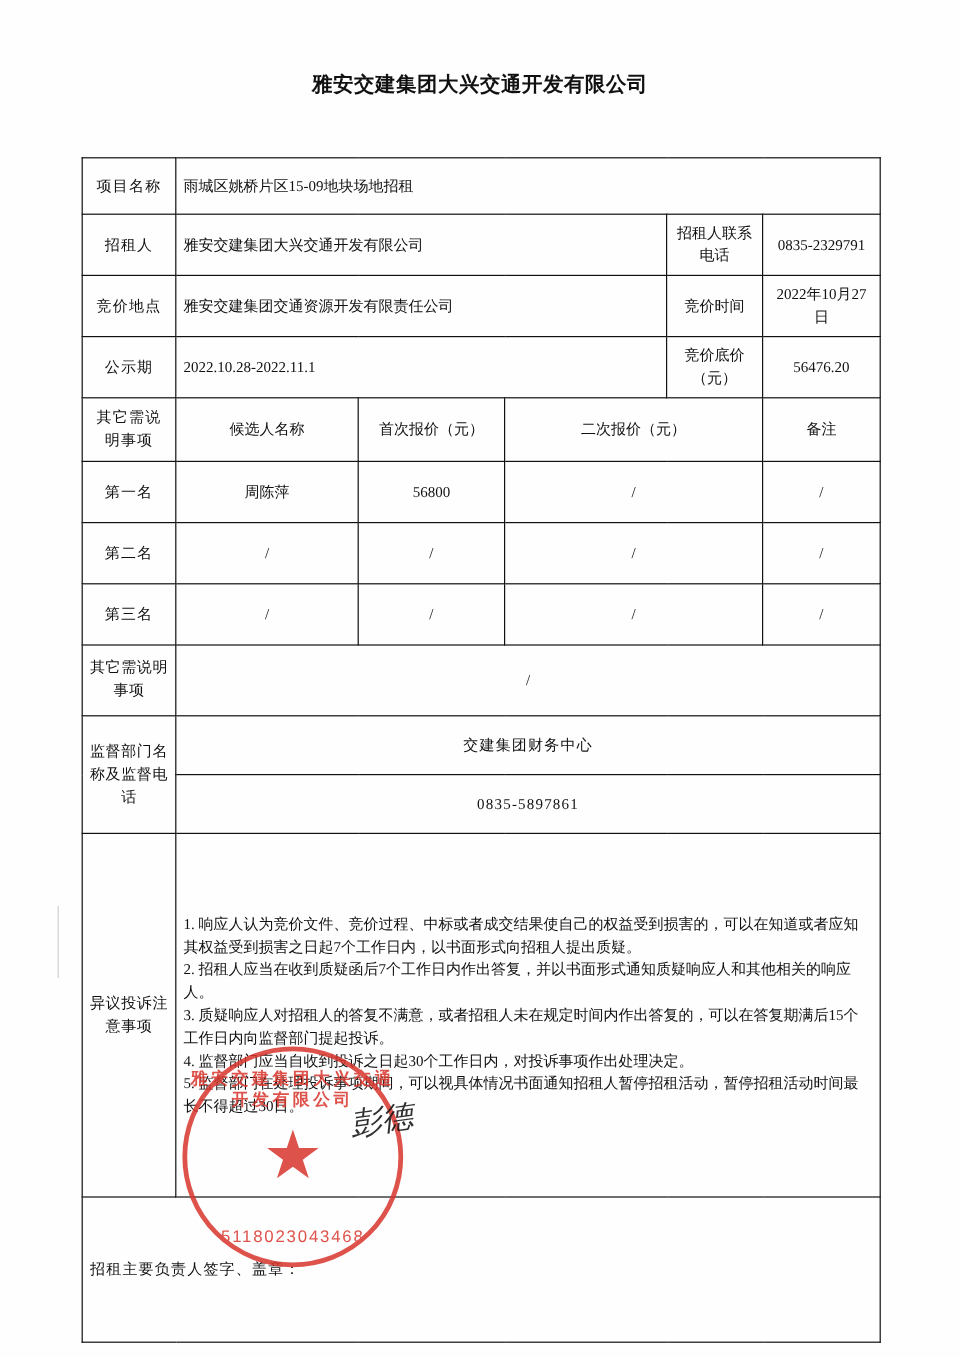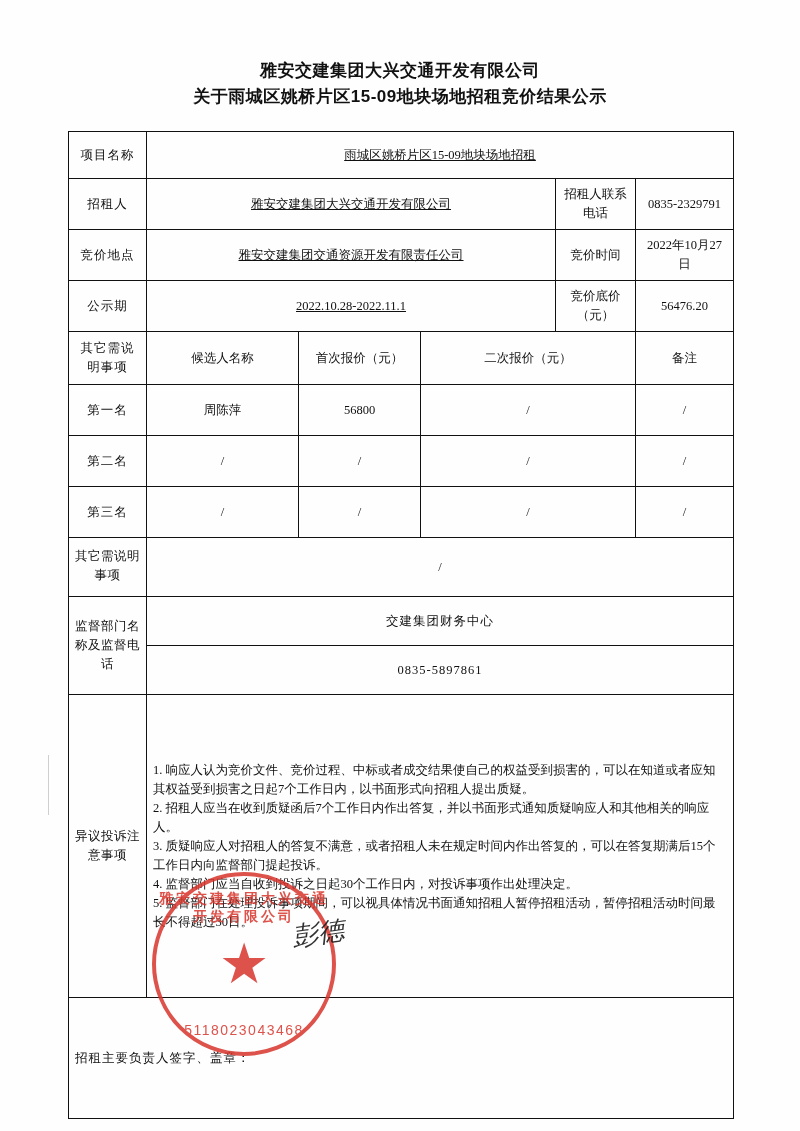--- a/index.html
+++ b/index.html
@@ -46,23 +46,22 @@
     font-size: 12.5px;
     padding: 6px 6px;
     vertical-align: middle;
     line-height: 19px;
   }
   .lbl {
     text-align: center;
     letter-spacing: 1px;
   }
   .val {
-    text-align: center;
+    text-align: left;
     padding-left: 6px;
-    text-decoration: underline;
   }
   .ctr {
     text-align: center;
   }
   .h-row td {
     height: 34px;
   }
   .cand-head td {
     height: 40px;
   }
@@ -170,21 +169,20 @@
     background: #cfcfcf;
   }
 </style>
 </head>
 <body>
 
 <div class="page">
 
   <div class="title-block">
     <div class="title-line1">雅安交建集团大兴交通开发有限公司</div>
-    <div class="title-line2">关于雨城区姚桥片区15-09地块场地招租竞价结果公示</div>
   </div>
 
   <table class="doc-table">
     <colgroup>
       <col style="width:78px">
       <col style="width:152px">
       <col style="width:122px">
       <col style="width:135px">
       <col style="width:80px">
       <col style="width:98px">

